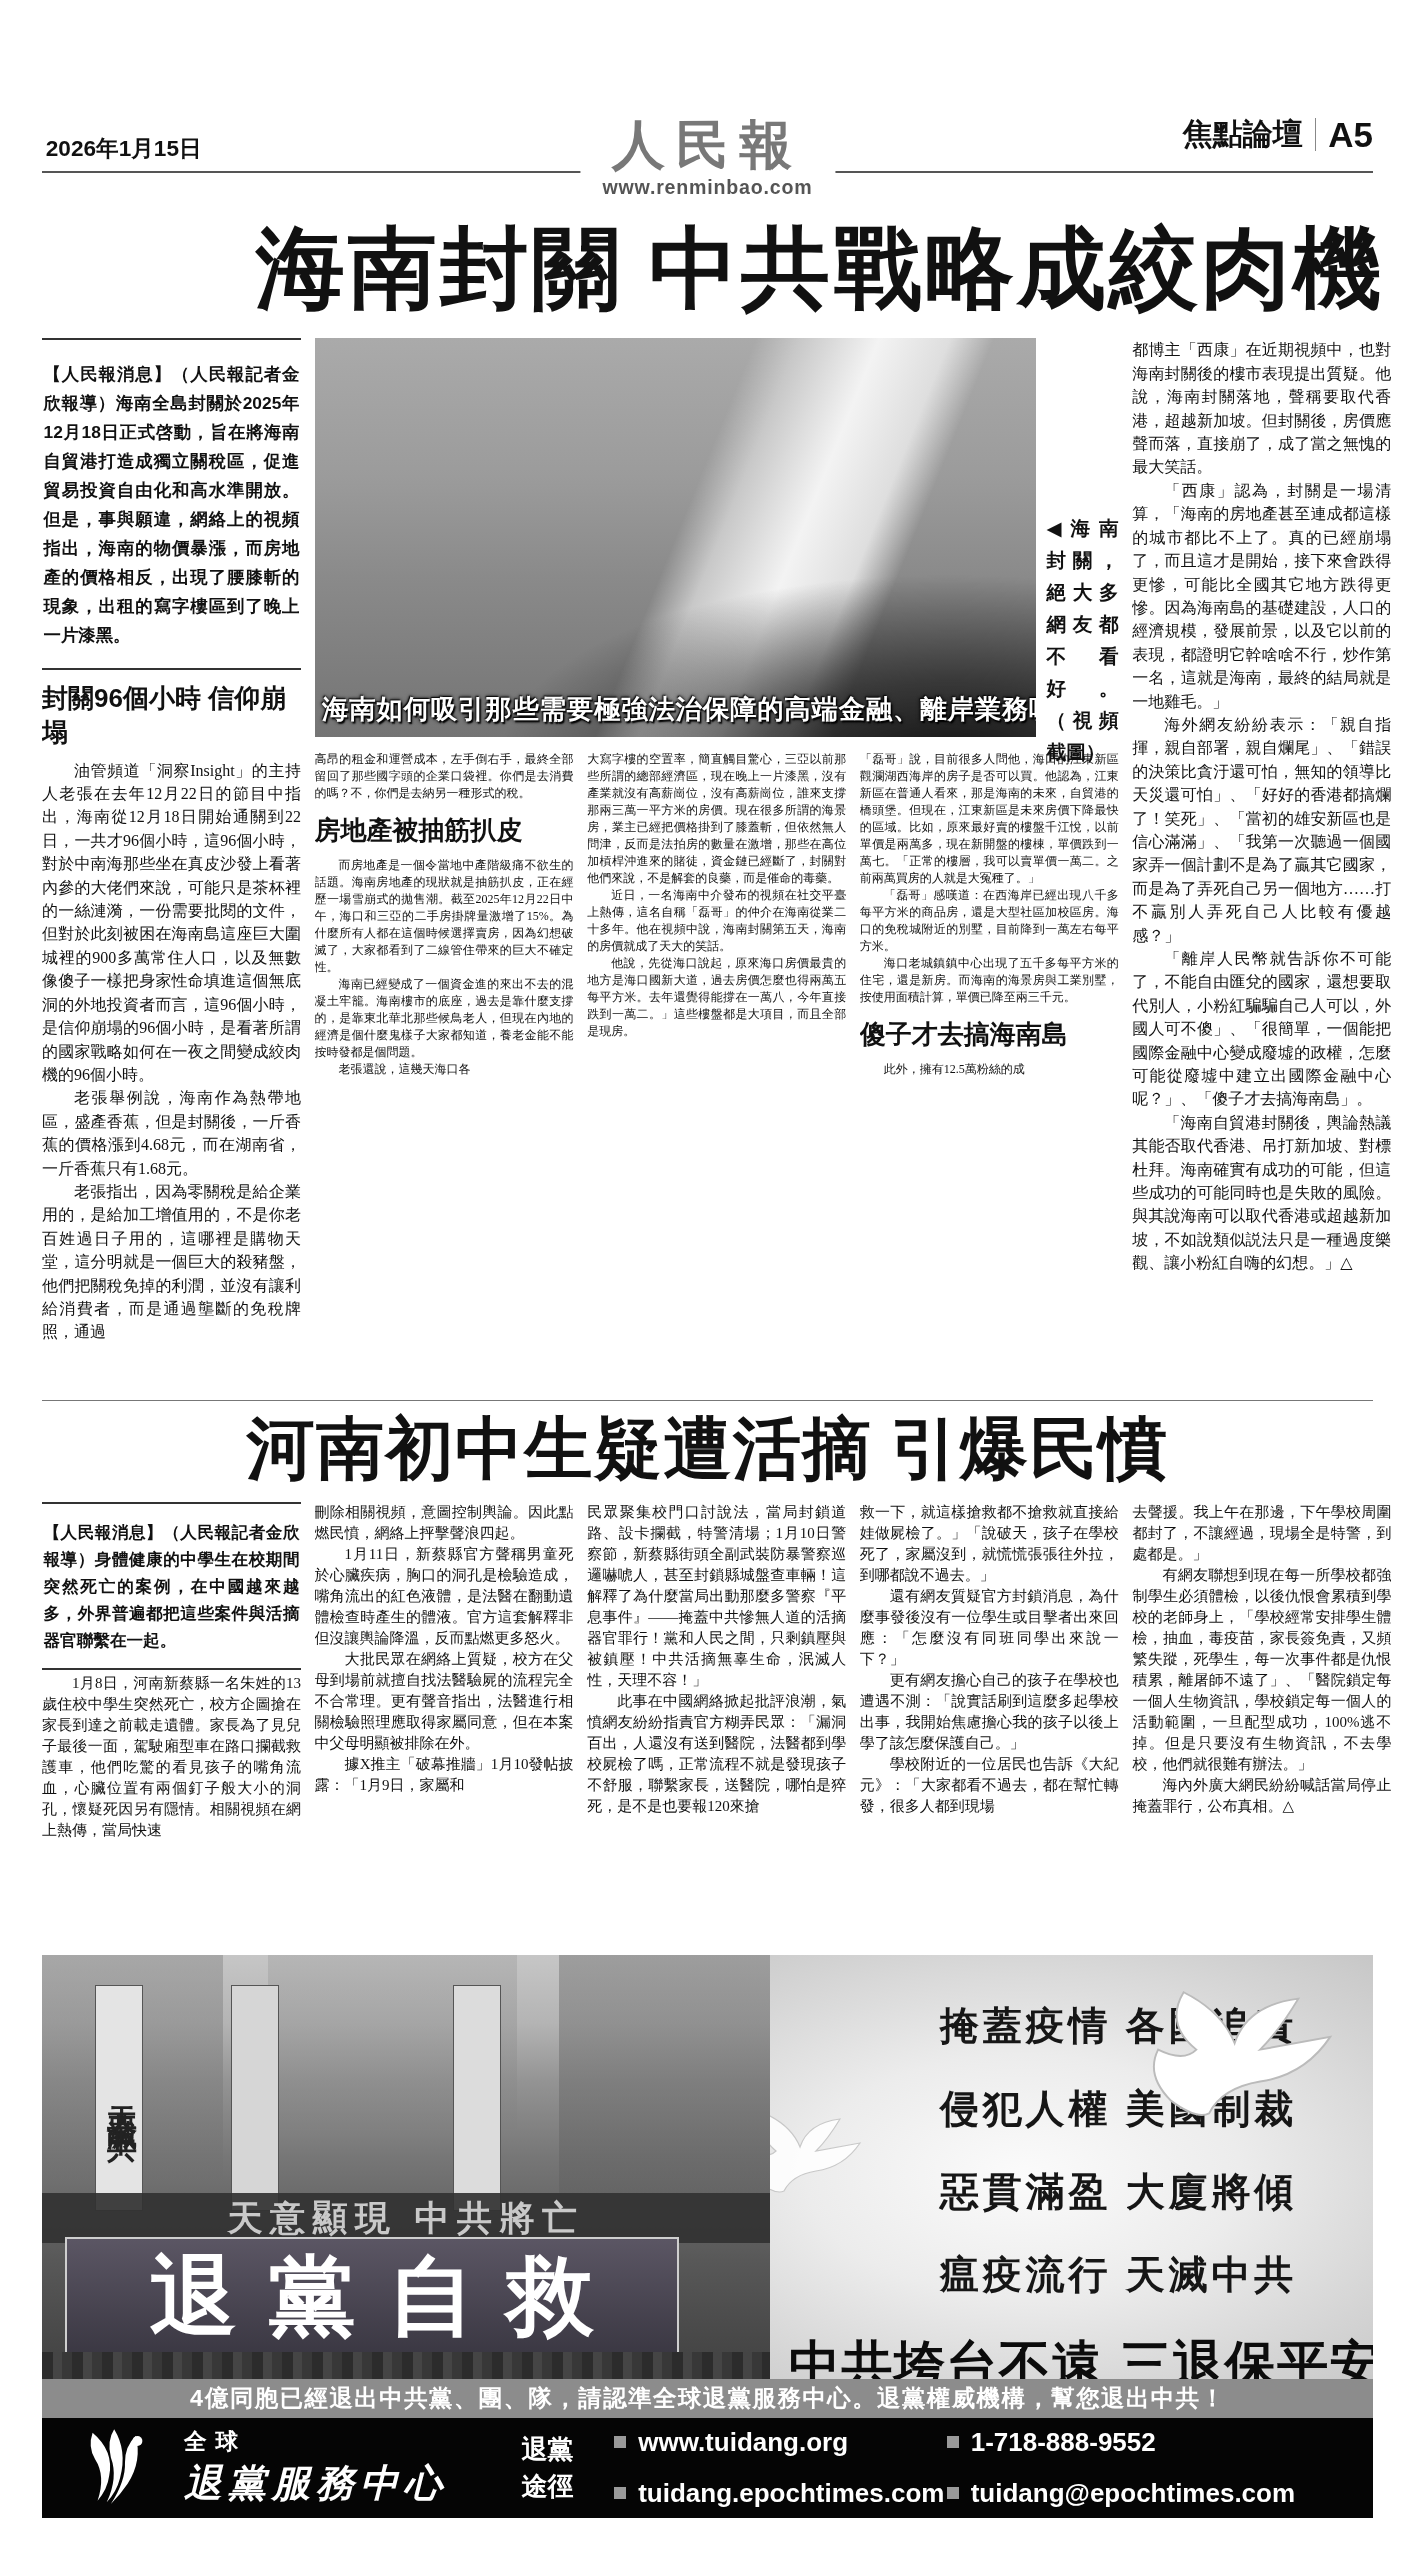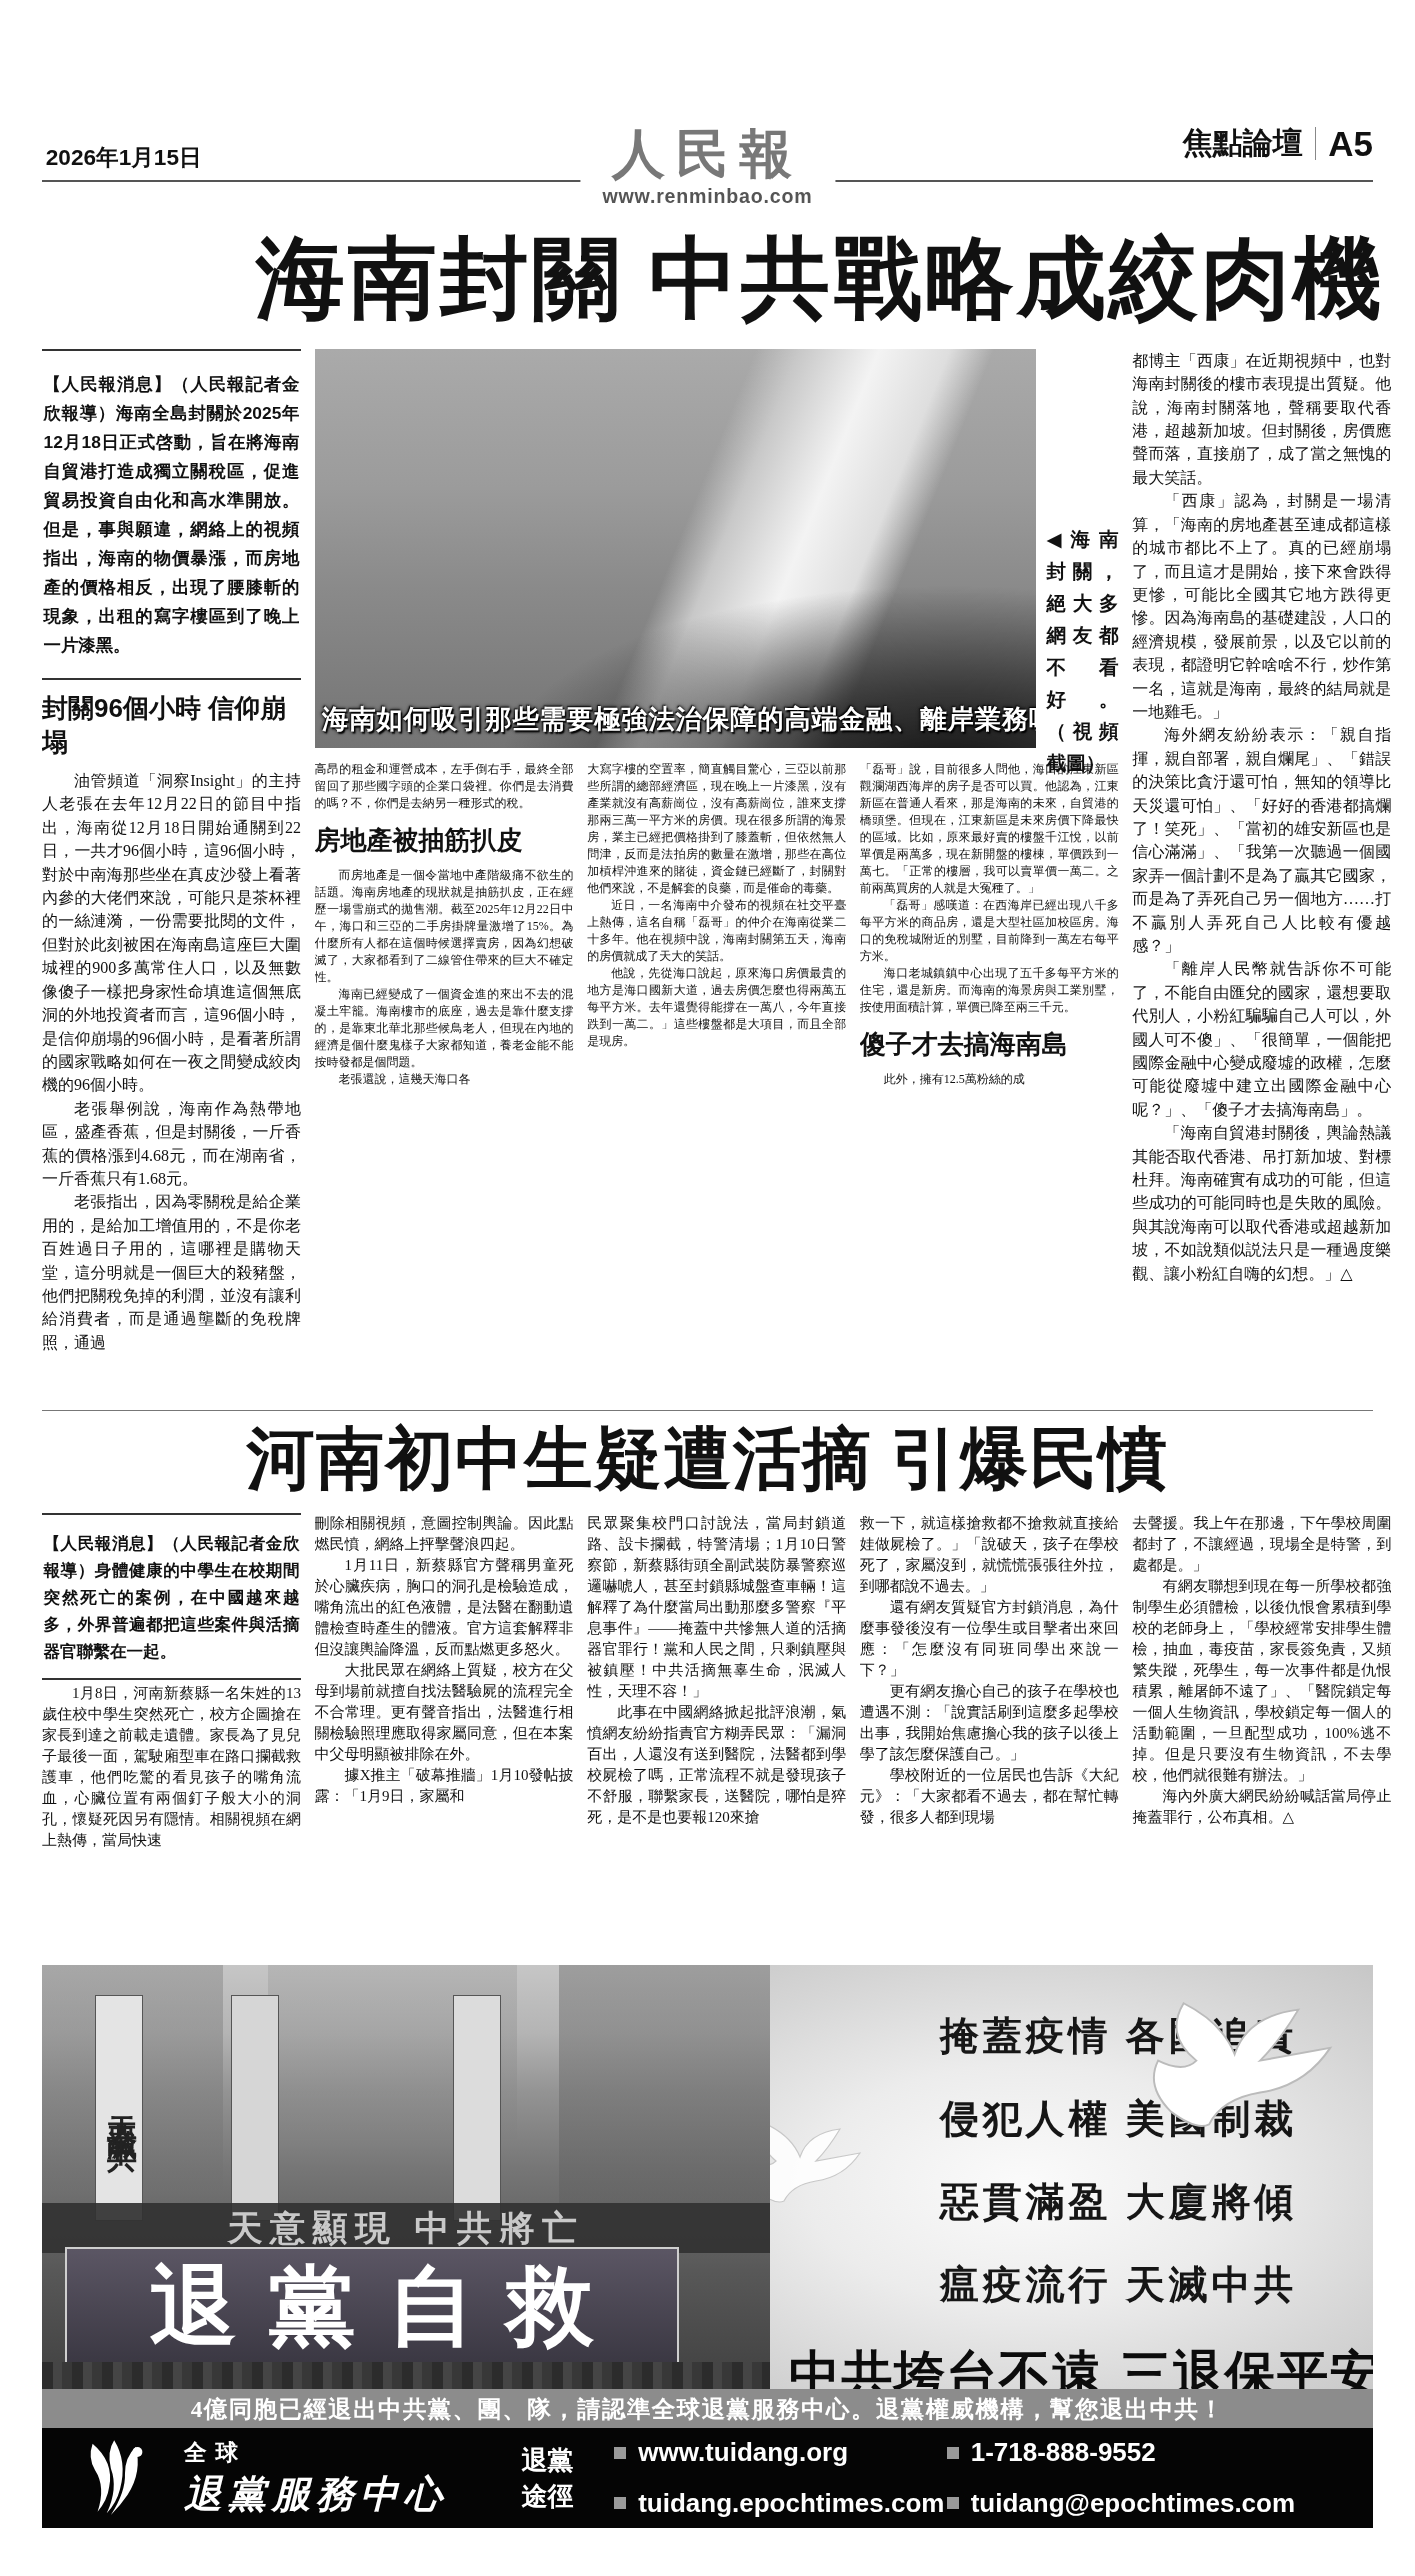--- a/index.html
+++ b/index.html
@@ -1,21 +1,21 @@
 <!DOCTYPE html>
 <html style="font-size:12px"><head>
 <meta charset="utf-8">
 <style>
   * { margin:0; padding:0; box-sizing:border-box; }
   body { width:1415px; background:#ffffff; color:#111;
          font-family:"Liberation Serif","DejaVu Serif",serif; }
   .sheet { width:1415px; height:2576px; overflow:hidden; padding-top:38px; position:relative; background:#fff; }
 
   
-  .hdr { position:relative; height:162px; margin:12px 42px; }
+  .hdr { position:relative; height:162px; margin:3px 42px; }
   .hdr-rule { position:absolute; left:0; right:0; bottom:30px; border-top:2.3px solid #555; }
   .hdr-date { position:absolute; left:3.8px; bottom:39px; font-size:22.6px; font-weight:bold;
               font-family:"Liberation Sans","DejaVu Sans",sans-serif; }
   .masthead { position:absolute; left:50%; transform:translateX(-50%); bottom:4.5px; text-align:center; background:#fff; padding:0 22.6px; }
   .masthead .mh-title { font-size:53px; font-weight:900; color:#787878; letter-spacing:10.6px; line-height:1.15; }
   .masthead .mh-url { font-size:19.6px; font-weight:bold; color:#555; letter-spacing:0.8px;
                       font-family:"Liberation Sans","DejaVu Sans",sans-serif; }
   .hdr-sec { position:absolute; right:0; bottom:48px; display:flex; align-items:center; background:#fff; padding-left:10.6px;
              font-family:"Liberation Sans","DejaVu Sans",sans-serif; }
   .hdr-sec .sec-name { font-size:30px; font-weight:900; }
@@ -91,21 +91,21 @@
   .slogan { font-family:"Liberation Sans","DejaVu Sans",sans-serif; font-weight:900; font-size:39px;
             letter-spacing:3.8px; color:#161616; margin-bottom:29px; white-space:nowrap; }
   .ad-big1 { font-family:"Liberation Sans","DejaVu Sans",sans-serif; font-weight:900; font-size:51px;
              letter-spacing:1.5px; color:#0c0c0c; margin:9px 0 10.6px -151px; white-space:nowrap; }
   .dove { position:absolute; }
   .dove1 { right:30px; top:22.6px; width:204px; height:158px; }
   .dove2 { left:-30px; top:151px; width:128px; height:98px; opacity:.9; }
 
   
   .strip { margin:0 42px; height:39px; background:#8c8c8c; color:#fff; display:flex; align-items:center; justify-content:center;
-           font-family:Liberation Serif, serif; font-weight:900; font-size:23.4px; letter-spacing:1.5px; white-space:nowrap; }
+           font-family:Liberation Mono, monospace; font-weight:900; font-size:23.4px; letter-spacing:1.5px; white-space:nowrap; }
   .bar { margin:0 42px; height:100px; background:#050505; color:#fff; display:flex; align-items:center; padding:0 30px; gap:21px; }
   .logo-svg { width:91px; height:83px; flex:0 0 91px; }
   .logo-txt { line-height:1.1; margin-right:30px; }
   .logo-txt .lt1 { font-size:22.6px; font-weight:bold; letter-spacing:9px;
                    font-family:"Liberation Sans","DejaVu Sans",sans-serif; }
   .logo-txt .lt2 { font-size:38px; font-weight:900; letter-spacing:6px; margin-top:8px;
                    font-family:"Liberation Serif","DejaVu Serif",serif; font-style:italic; }
   .way { font-family:"Liberation Sans","DejaVu Sans",sans-serif; font-weight:bold; font-size:26px; line-height:1.4;
          margin:0 19.6px 0 22.6px; }
   .contact-grid { display:grid; grid-template-columns:325px 325px; grid-row-gap:19.6px; grid-column-gap:7.5px;

